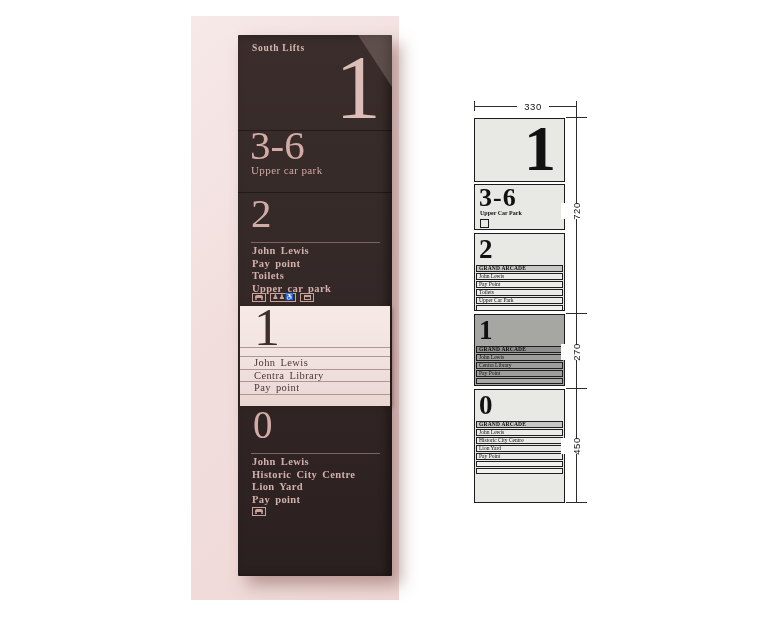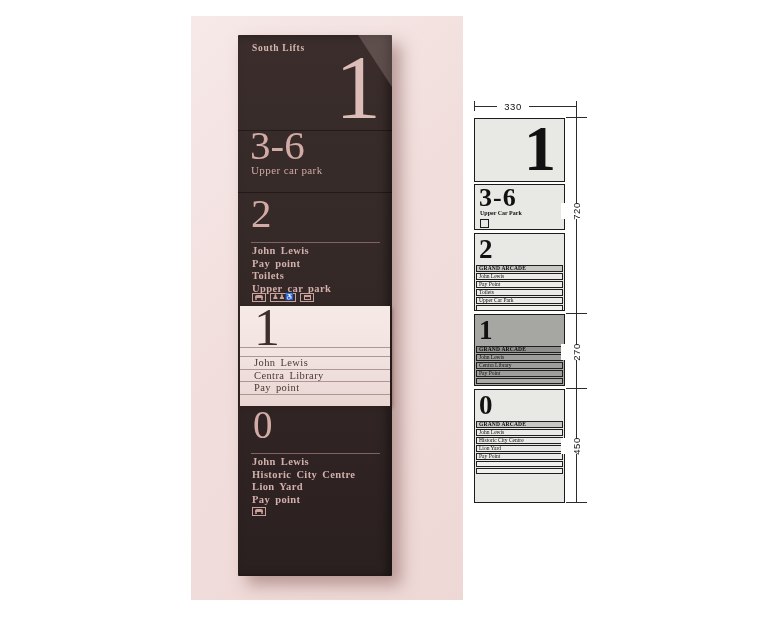--- a/index.html
+++ b/index.html
@@ -1,20 +1,20 @@
 <!DOCTYPE html>
 <html><head>
 <meta charset="utf-8">
 <style>
   html,body{margin:0;padding:0;background:#ffffff;}
   .stage{position:relative;width:770px;height:620px;background:#fff;overflow:hidden;
          font-family:"Liberation Serif",serif;}
 
   
-  .photo{position:absolute;left:191px;top:16px;width:272px;height:584px;
+  .photo{position:absolute;left:191px;top:16px;width:208px;height:584px;
          background:linear-gradient(135deg,#f6e9e8 0%,#f1dedc 45%,#eed8d6 100%);}
   .sign{position:absolute;left:47px;top:19px;width:154px;height:541px;box-sizing:border-box;
         background:linear-gradient(180deg,#3a2d2b 0%,#352a28 35%,#2f2423 75%,#2a201f 100%);
         box-shadow:inset -5px 0 9px rgba(0,0,0,.38), 9px 9px 16px rgba(130,85,80,.50);
         border-radius:1px;}
   .glare{position:absolute;top:0;right:0;width:0;height:0;
          border-left:34px solid transparent;border-top:52px solid rgba(243,216,212,.20);}
   .seam{position:absolute;left:0;width:100%;height:1px;background:rgba(0,0,0,.38);}
   .seam.s1{top:95px;} .seam.s2{top:157px;}
   .sign-title{position:absolute;left:14px;top:8px;font-size:9.5px;letter-spacing:.7px;
@@ -77,21 +77,21 @@
   .dimline{position:absolute;background:#2c2c2c;}
   .dl-top{left:474px;top:106px;width:103px;height:1px;}
   .dl-right{left:576px;top:106px;width:1px;height:397px;}
   .tick-v{position:absolute;width:1px;height:10px;background:#2c2c2c;top:101px;}
   .tick-v.t1{left:474px;} .tick-v.t2{left:576px;}
   .tick-h{position:absolute;height:1px;width:21px;left:566px;background:#2c2c2c;}
   .tick-h.y1{top:117px;} .tick-h.y2{top:313px;} .tick-h.y3{top:388px;} .tick-h.y4{top:502px;}
   .dimlabel{position:absolute;background:#fff;color:#111;display:flex;align-items:center;
             justify-content:center;font-family:"Liberation Sans",sans-serif;font-size:9.5px;
             letter-spacing:.5px;}
-  .dlab-330{left:497px;top:100px;width:32px;height:12px;}
+  .dlab-330{left:517px;top:100px;width:32px;height:12px;}
   .dlab-v{width:16px;height:30px;transform:rotate(-90deg);}
   .dlab-720{left:568px;top:196px;}
   .dlab-270{left:568px;top:337px;}
   .dlab-450{left:568px;top:431px;}
 </style>
 </head>
 <body>
 
 <div class="stage">
 

